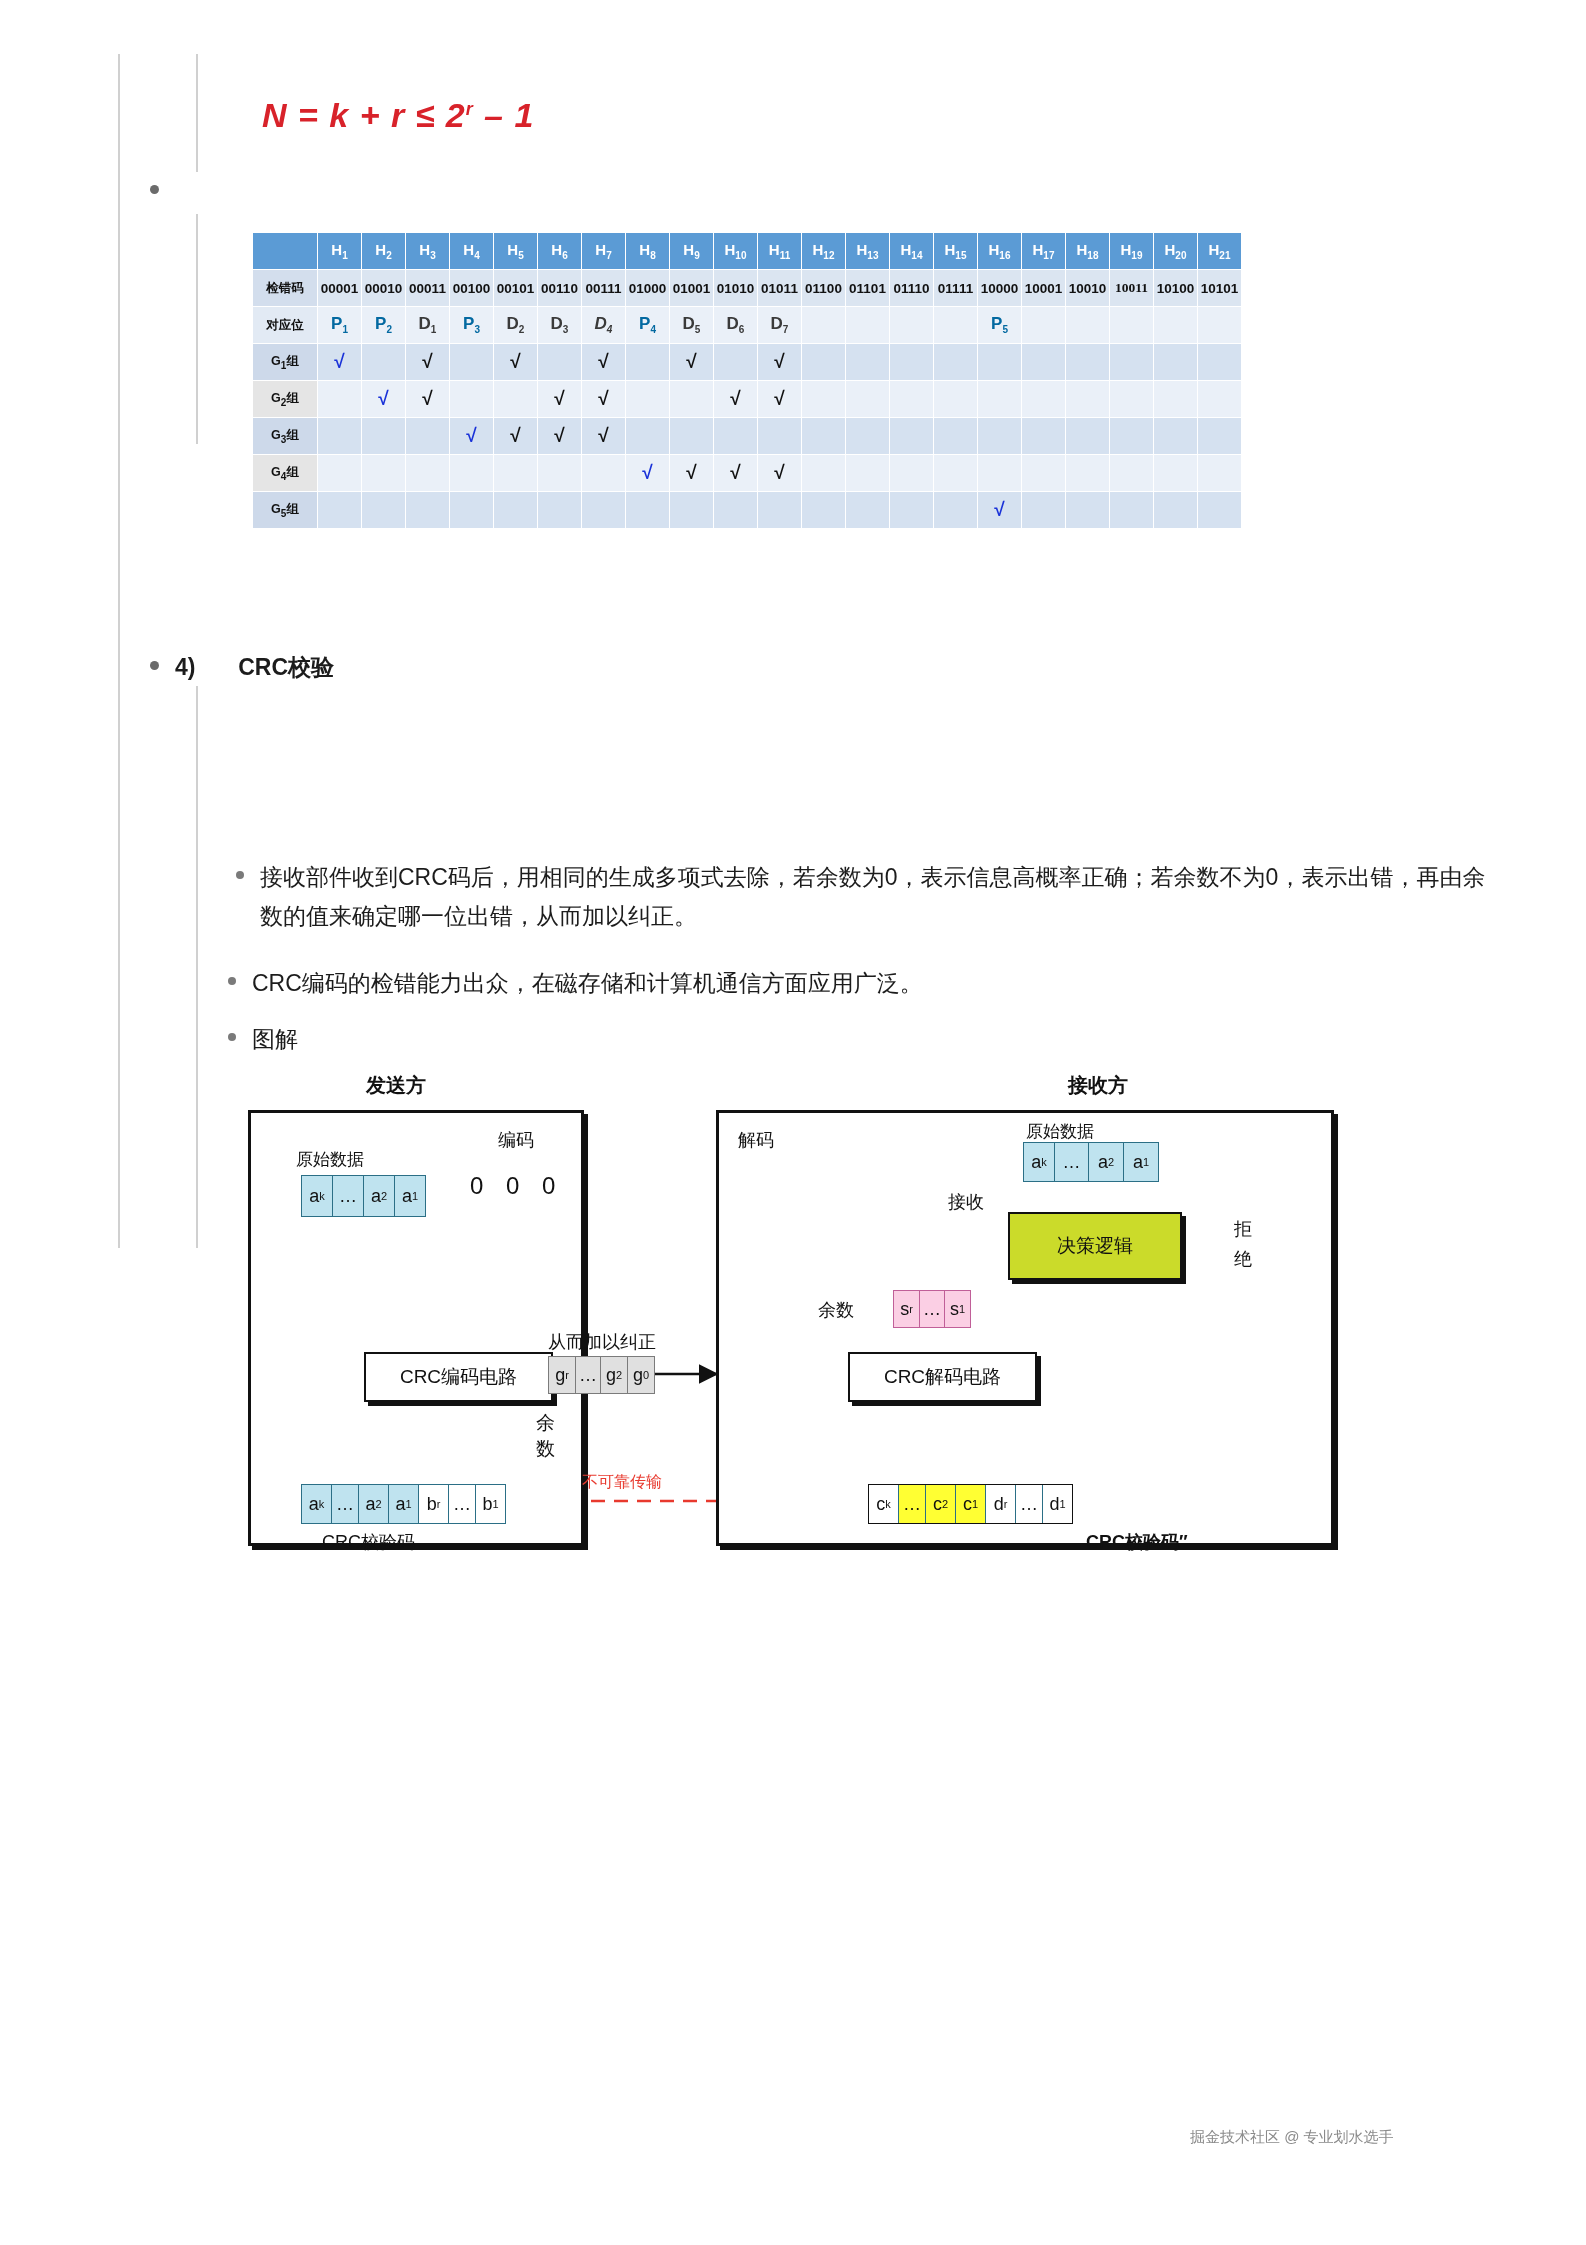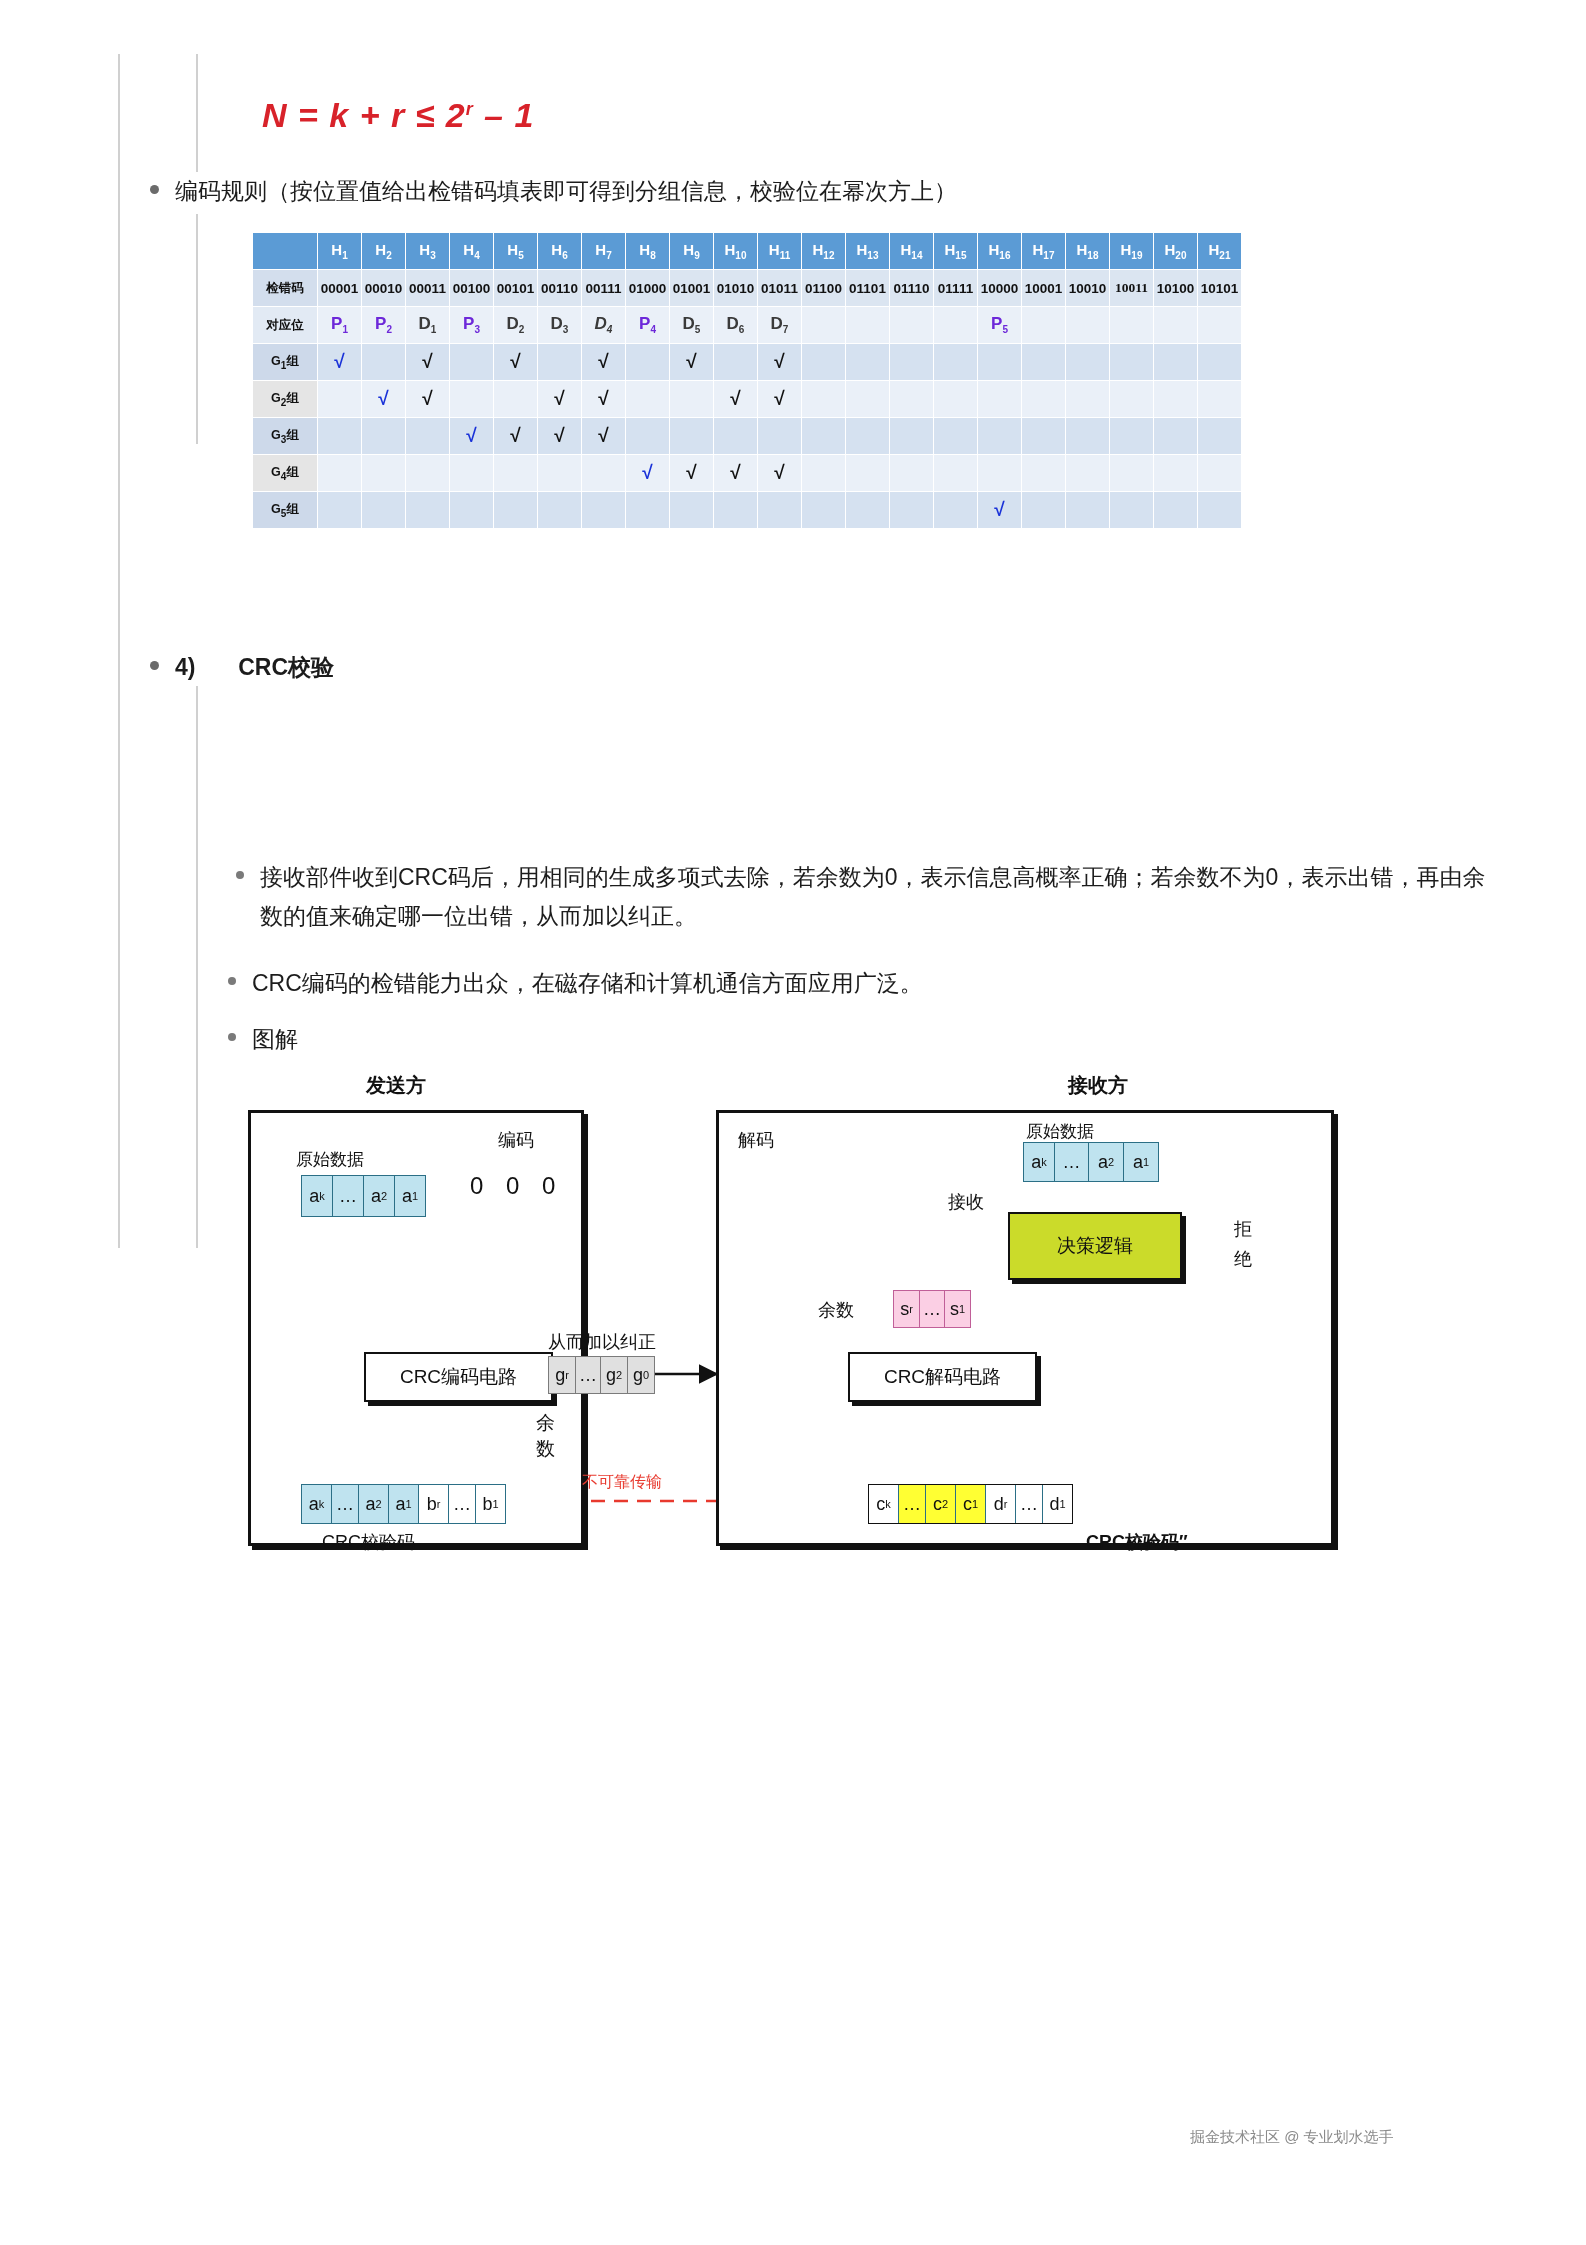--- a/index.html
+++ b/index.html
@@ -58,21 +58,21 @@
   }
   td.cell{height:34px;}
   .r-code td.cell{background:#dbe5f1;font-weight:bold;font-size:13.5px;color:#111;}
   .r-code td.rowlabel{background:#d3deed;}
   .r-pos td.cell{background:#eaf0f8;font-weight:bold;font-size:17px;}
   .r-pos td.rowlabel{background:#e2eaf4;}
   .r-g-odd td.cell{background:#d5e1f0;}
   .r-g-odd td.rowlabel{background:#cdd9ea;}
   .r-g-even td.cell{background:#eaf0f8;}
   .r-g-even td.rowlabel{background:#e5e5e5;}
-  .p-blue{color:#6d28d9;}
+  .p-blue{color:#0369a1;}
   .d-dark{color:#3a3a3a;}
   .chk{font-size:19px;color:#111;font-weight:bold;}
   .chk.blue{color:#1a32d8;}
 
   
   .diagram{position:absolute;left:248px;top:1080px;width:1080px;height:630px;}
   .dg-title{
     position:absolute;font-weight:bold;font-size:20px;color:#111;
     font-family:"Liberation Sans","DejaVu Sans",sans-serif;
   }
@@ -126,21 +126,20 @@
   <div class="rail" style="left:196px;top:54px;height:118px;"></div>
   <div class="rail" style="left:196px;top:214px;height:230px;"></div>
   <div class="rail" style="left:196px;top:686px;height:562px;"></div>
 
   <div class="formula">
     <span>N = k + r ≤ 2</span><sup>r</sup><span> – 1</span>
   </div>
 
   <div class="bullet-row" style="left:150px;top:172px;width:1360px;">
     <div class="dot"></div>
-    <div class="btext">编码规则（按位置值给出检错码填表即可得到分组信息，校验位在幂次方上）</div>
   </div>
 
   <div class="tbl-wrap">
     <table class="ham">
       <thead>
         <tr>
           <th class="rowlabel" style="width: 62px;"></th>
         <th style="width: 41px;">H<sub>1</sub></th>
             <th style="width: 41px;">H<sub>2</sub></th>
             <th style="width: 41px;">H<sub>3</sub></th>

